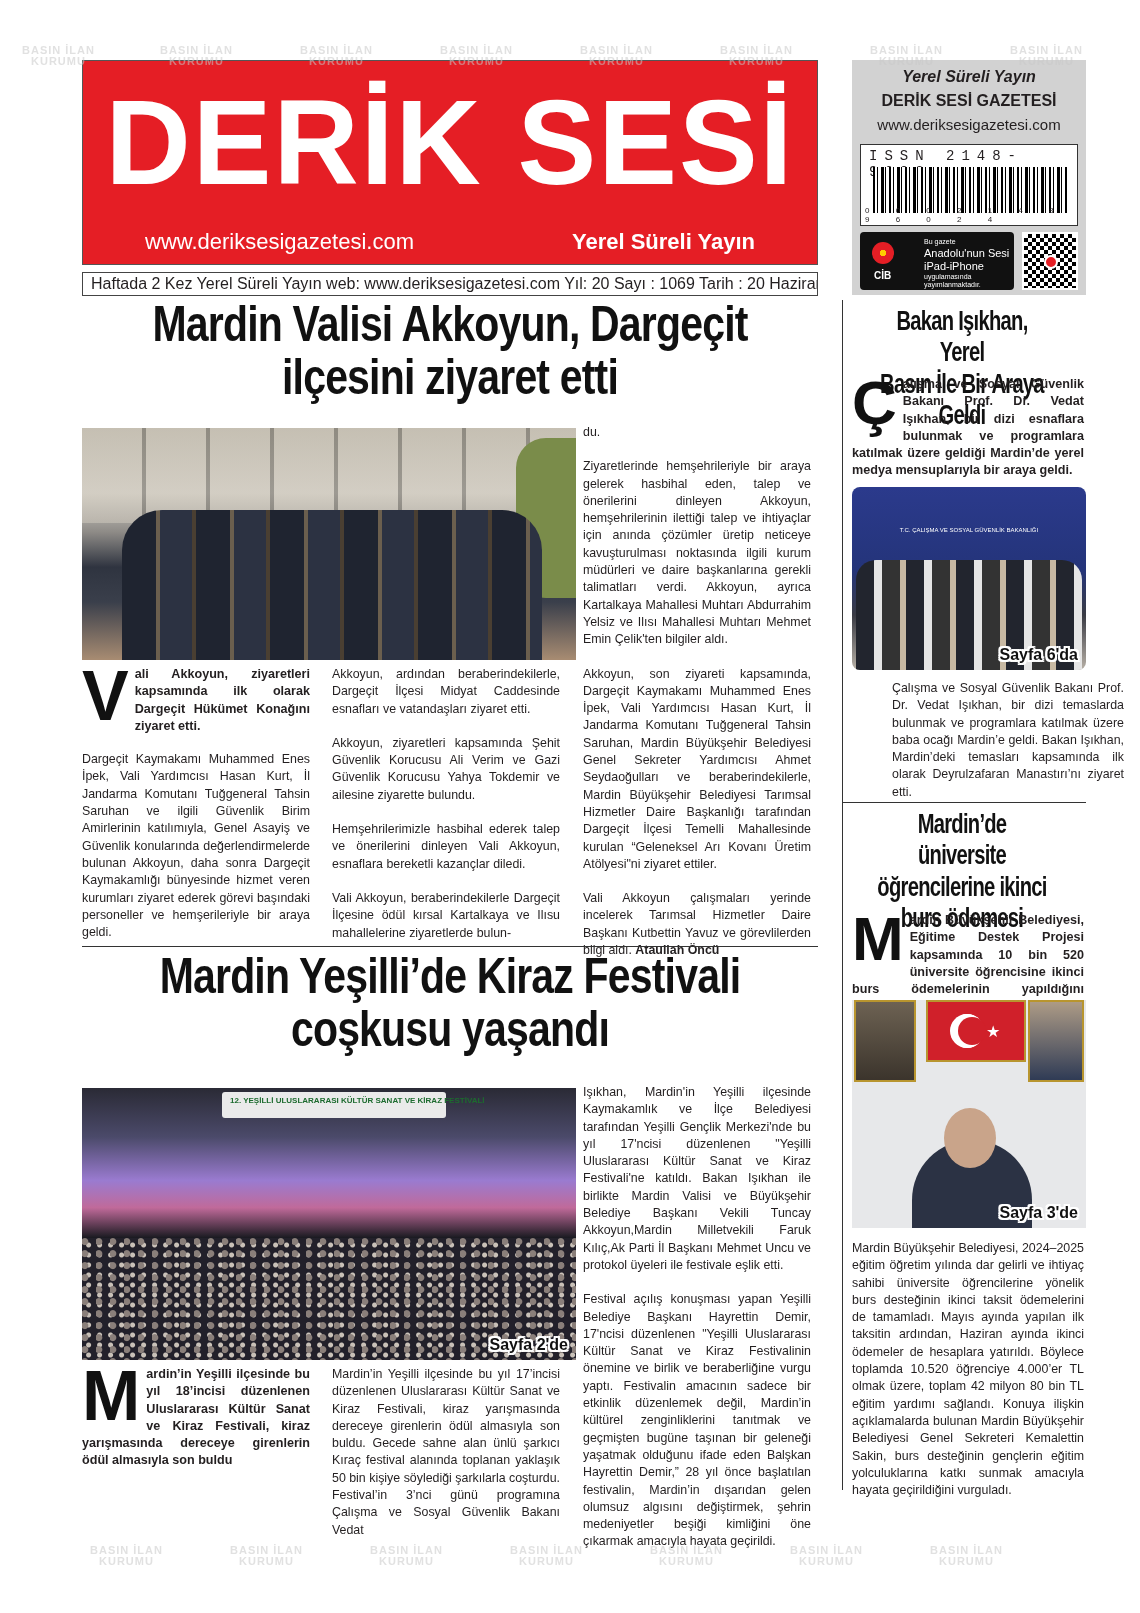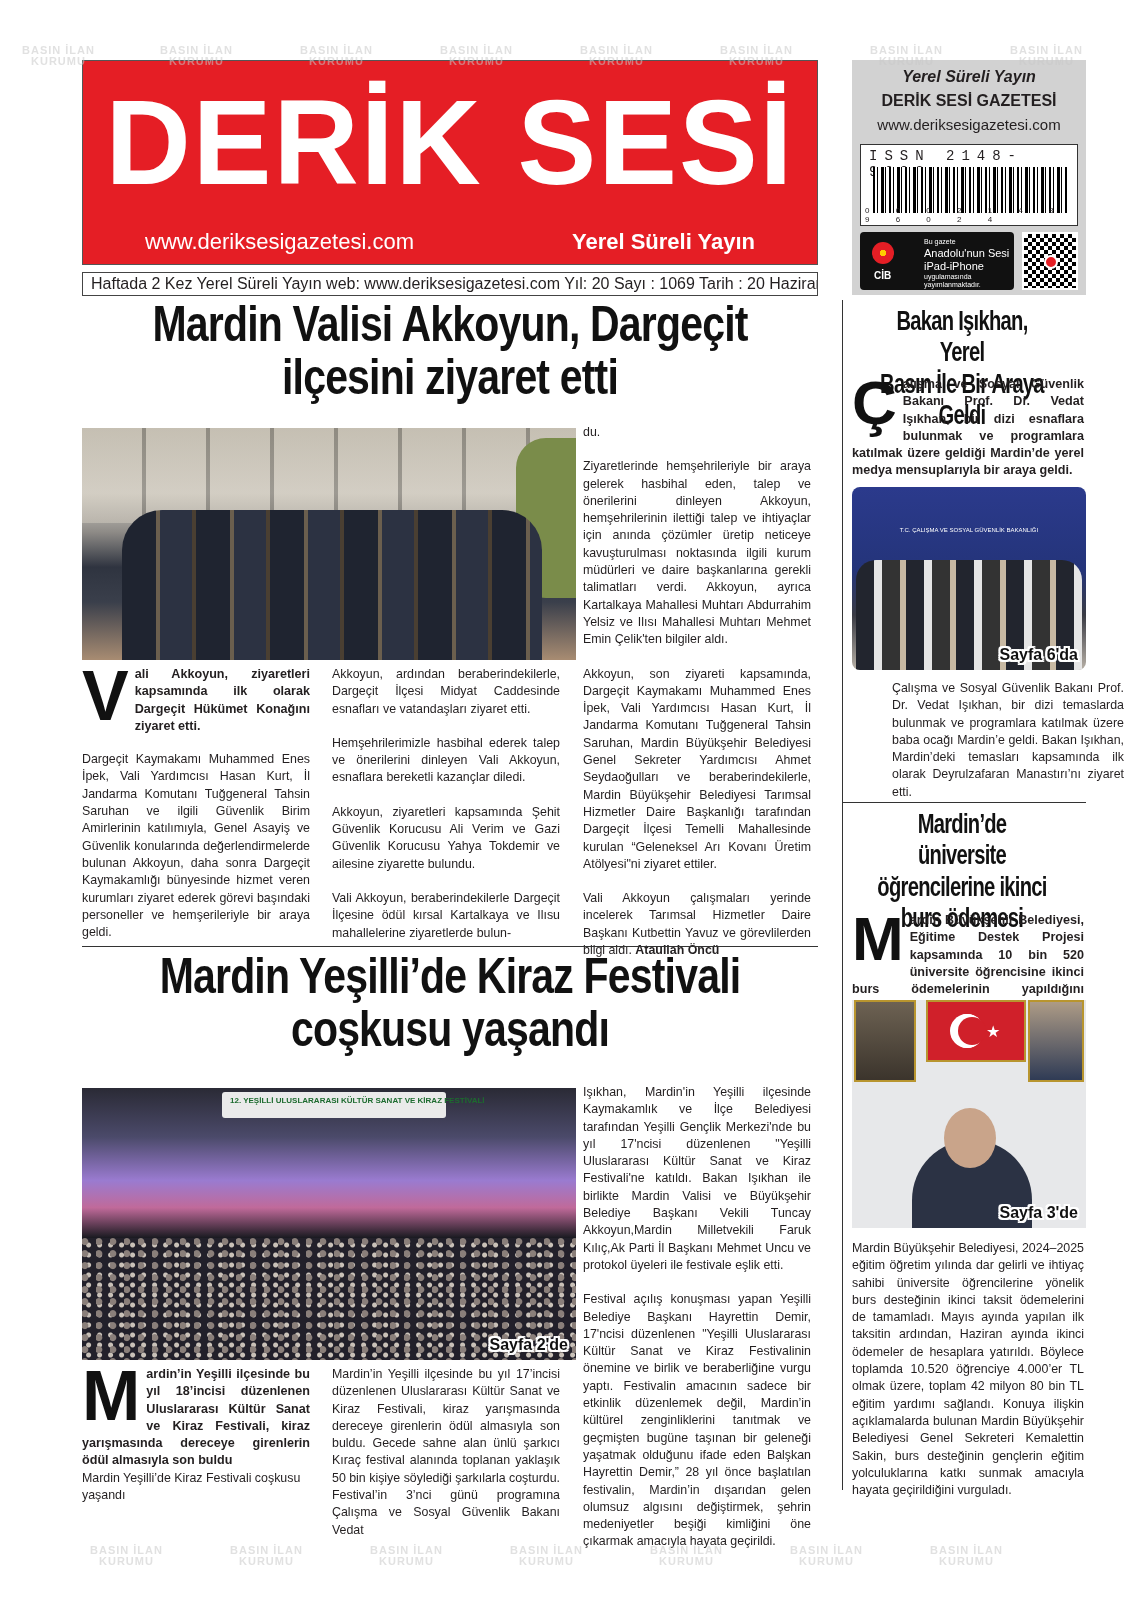--- a/index.html
+++ b/index.html
@@ -142,22 +142,22 @@
 <div class="abs col" style="left:82px; top:666px; width:228px;">
   <div class="lead">
     <span class="dropcap">V</span>
     <span>ali Akkoyun, ziyaretleri kapsamında ilk olarak Dargeçit Hükümet Konağını ziyaret etti.</span>
   </div>
   <p style="margin-top:16px;">Dargeçit Kaymakamı Muhammed Enes İpek, Vali Yardımcısı Hasan Kurt, İl Jandarma Komutanı Tuğgeneral Tahsin Saruhan ve ilgili Güvenlik Birim Amirlerinin katılımıyla, Genel Asayiş ve Güvenlik konularında değerlendirmelerde bulunan Akkoyun, daha sonra Dargeçit Kaymakamlığı bünyesinde hizmet veren kurumları ziyaret ederek görevi başındaki personeller ve hemşerileriyle bir araya geldi.</p>
 </div>
 
 <div class="abs col" style="left:332px; top:666px; width:228px;">
   <p>Akkoyun, ardından beraberindekilerle, Dargeçit İlçesi Midyat Caddesinde esnafları ve vatandaşları ziyaret etti.</p>
+  <p>Akkoyun, ziyaretleri kapsamında Şehit Güvenlik Korucusu Ali Verim ve Gazi Güvenlik Korucusu Yahya Tokdemir ve ailesine ziyarette bulundu.</p>
   <p>Hemşehrilerimizle hasbihal ederek talep ve önerilerini dinleyen Vali Akkoyun, esnaflara bereketli kazançlar diledi.</p>
-  <p>Akkoyun, ziyaretleri kapsamında Şehit Güvenlik Korucusu Ali Verim ve Gazi Güvenlik Korucusu Yahya Tokdemir ve ailesine ziyarette bulundu.</p>
   <p>Vali Akkoyun, beraberindekilerle Dargeçit İlçesine ödül kırsal Kartalkaya ve Ilısu mahallelerine ziyaretlerde bulun-</p>
 </div>
 
 <div class="abs col" style="left:583px; top:424px; width:228px;">
   <p>du.</p>
   <p>Ziyaretlerinde hemşehrileriyle bir araya gelerek hasbihal eden, talep ve önerilerini dinleyen Akkoyun, hemşehrilerinin ilettiği talep ve ihtiyaçlar için anında çözümler üretip neticeye kavuşturulması noktasında ilgili kurum müdürleri ve daire başkanlarına gerekli talimatları verdi. Akkoyun, ayrıca Kartalkaya Mahallesi Muhtarı Abdurrahim Yelsiz ve Ilısı Mahallesi Muhtarı Mehmet Emin Çelik'ten bilgiler aldı.</p>
   <p>Akkoyun, son ziyareti kapsamında, Dargeçit Kaymakamı Muhammed Enes İpek, Vali Yardımcısı Hasan Kurt, İl Jandarma Komutanı Tuğgeneral Tahsin Saruhan, Mardin Büyükşehir Belediyesi Genel Sekreter Yardımcısı Ahmet Seydaoğulları ve beraberindekilerle, Mardin Büyükşehir Belediyesi Tarımsal Hizmetler Daire Başkanlığı tarafından Dargeçit İlçesi Temelli Mahallesinde kurulan “Geleneksel Arı Kovanı Üretim Atölyesi"ni ziyaret ettiler.</p>
   <p><span>Vali Akkoyun çalışmaları yerinde incelerek Tarımsal Hizmetler Daire Başkanı Kutbettin Yavuz ve görevlilerden bilgi aldı.</span> <span class="sig">Ataullah Öncü</span></p>
 </div>
 
@@ -173,21 +173,20 @@
   <div class="stage-t">12. YEŞİLLİ ULUSLARARASI KÜLTÜR SANAT VE KİRAZ FESTİVALİ</div>
   <div class="crowd"></div>
   <div class="sayfa">Sayfa 2'de</div>
 </div>
 
 <div class="abs col" style="left:82px; top:1366px; width:228px;">
   <div class="lead">
     <span class="dropcap">M</span>
     <span>ardin’in Yeşilli ilçesinde bu yıl 18’incisi düzenlenen Uluslararası Kültür Sanat ve Kiraz Festivali, kiraz yarışmasında dereceye girenlerin ödül almasıyla son buldu</span>
   </div>
-  <p style="margin-top:0; text-align:left;">Mardin Yeşilli’de Kiraz Festivali coşkusu yaşandı</p>
 </div>
 
 <div class="abs col" style="left:332px; top:1366px; width:228px;">
   <p>Mardin’in Yeşilli ilçesinde bu yıl 17’incisi düzenlenen Uluslararası Kültür Sanat ve Kiraz Festivali, kiraz yarışmasında dereceye girenlerin ödül almasıyla son buldu. Gecede sahne alan ünlü şarkıcı Kıraç festival alanında toplanan yaklaşık 50 bin kişiye söylediği şarkılarla coşturdu. Festival’in 3’nci günü programına Çalışma ve Sosyal Güvenlik Bakanı Vedat</p>
 </div>
 
 <div class="abs col" style="left:583px; top:1084px; width:228px;">
   <p>Işıkhan, Mardin'in Yeşilli ilçesinde Kaymakamlık ve İlçe Belediyesi tarafından Yeşilli Gençlik Merkezi'nde bu yıl 17'ncisi düzenlenen "Yeşilli Uluslararası Kültür Sanat ve Kiraz Festivali'ne katıldı. Bakan Işıkhan ile birlikte Mardin Valisi ve Büyükşehir Belediye Başkanı Vekili Tuncay Akkoyun,Mardin Milletvekili Faruk Kılıç,Ak Parti İl Başkanı Mehmet Uncu ve protokol üyeleri ile festivale eşlik etti.</p>
   <p>Festival açılış konuşması yapan Yeşilli Belediye Başkanı Hayrettin Demir, 17'ncisi düzenlenen "Yeşilli Uluslararası Kültür Sanat ve Kiraz Festivalinin önemine ve birlik ve beraberliğine vurgu yaptı. Festivalin amacının sadece bir etkinlik düzenlemek değil, Mardin’in kültürel zenginliklerini tanıtmak ve geçmişten bugüne taşınan bir geleneği yaşatmak olduğunu ifade eden Balşkan Hayrettin Demir,” 28 yıl önce başlatılan festivalin, Mardin’in dışarıdan gelen olumsuz algısını değiştirmek, şehrin medeniyetler beşiği kimliğini öne çıkarmak amacıyla hayata geçirildi.</p>
 </div>

